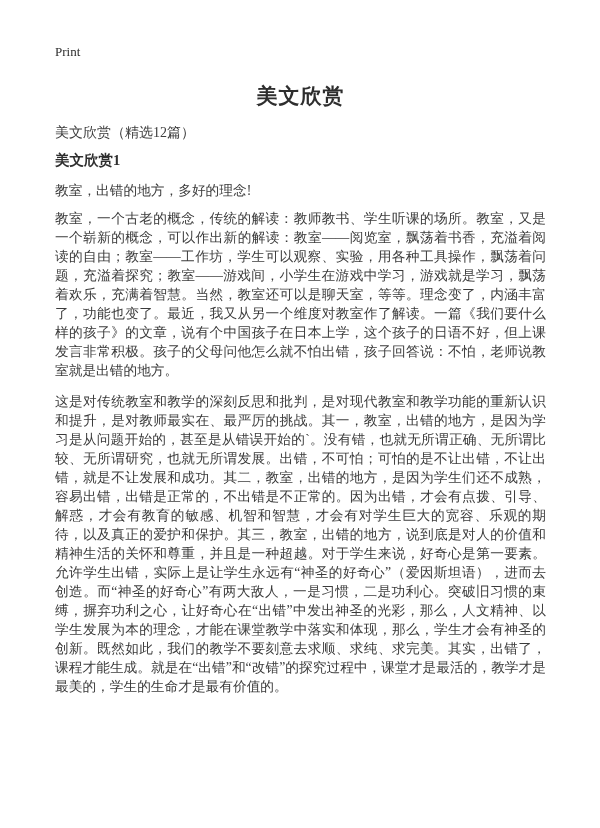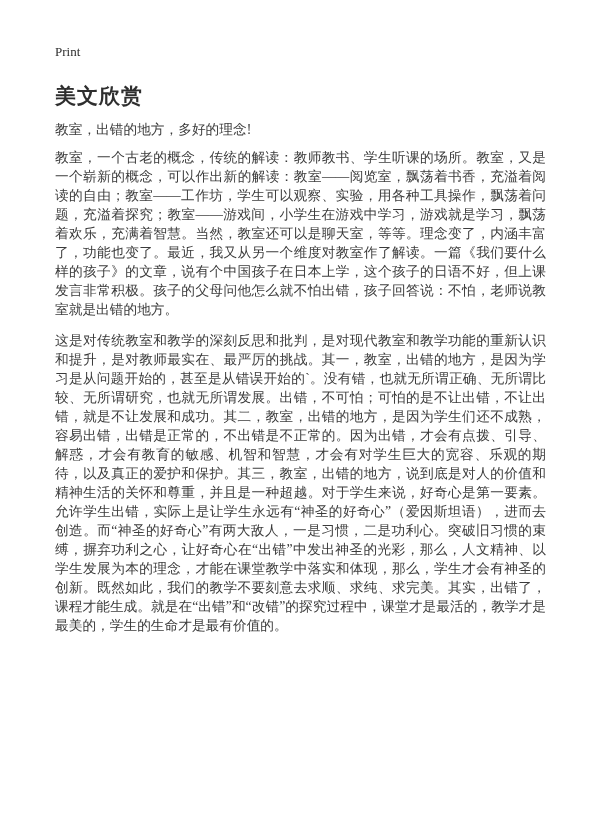--- a/index.html
+++ b/index.html
@@ -20,20 +20,21 @@
   }
   .print-link {
     display: inline-block;
     margin-top: 44px;
     font-size: 13px;
     color: #2e2e2e;
     cursor: pointer;
   }
   .doc-title {
     margin: 24px 0 0 0;
+    text-align: center;
     font-size: 21px;
     line-height: 24px;
     font-weight: bold;
     color: #2e2e2e;
     letter-spacing: 1px;
   }
   .doc-subtitle {
     margin: 16px 0 0 0;
     font-size: 14px;
     line-height: 17px;
@@ -60,22 +61,24 @@
 </style>
 </head>
 <body>
 
 <div class="page">
 
   <span class="print-link">Print</span>
 
   <h1 class="doc-title">美文欣赏</h1>
 
+  <p class="doc-subtitle">美文欣赏（精选12篇）</p>
 
 
+  <h2 class="section-heading">美文欣赏1</h2>
 
   <p class="body-par par-gap">教室，出错的地方，多好的理念!</p>
 
   <p class="body-par" style="margin-top:9px;">教室，一个古老的概念，传统的解读：教师教书、学生听课的场所。教室，又是一个崭新的概念，可以作出新的解读：教室——阅览室，飘荡着书香，充溢着阅读的自由；教室——工作坊，学生可以观察、实验，用各种工具操作，飘荡着问题，充溢着探究；教室——游戏间，小学生在游戏中学习，游戏就是学习，飘荡着欢乐，充满着智慧。当然，教室还可以是聊天室，等等。理念变了，内涵丰富了，功能也变了。最近，我又从另一个维度对教室作了解读。一篇《我们要什么样的孩子》的文章，说有个中国孩子在日本上学，这个孩子的日语不好，但上课发言非常积极。孩子的父母问他怎么就不怕出错，孩子回答说：不怕，老师说教室就是出错的地方。</p>
 
   <p class="body-par par-gap">这是对传统教室和教学的深刻反思和批判，是对现代教室和教学功能的重新认识和提升，是对教师最实在、最严厉的挑战。其一，教室，出错的地方，是因为学习是从问题开始的，甚至是从错误开始的`。没有错，也就无所谓正确、无所谓比较、无所谓研究，也就无所谓发展。出错，不可怕；可怕的是不让出错，不让出错，就是不让发展和成功。其二，教室，出错的地方，是因为学生们还不成熟，容易出错，出错是正常的，不出错是不正常的。因为出错，才会有点拨、引导、解惑，才会有教育的敏感、机智和智慧，才会有对学生巨大的宽容、乐观的期待，以及真正的爱护和保护。其三，教室，出错的地方，说到底是对人的价值和精神生活的关怀和尊重，并且是一种超越。对于学生来说，好奇心是第一要素。允许学生出错，实际上是让学生永远有“神圣的好奇心”（爱因斯坦语），进而去创造。而“神圣的好奇心”有两大敌人，一是习惯，二是功利心。突破旧习惯的束缚，摒弃功利之心，让好奇心在“出错”中发出神圣的光彩，那么，人文精神、以学生发展为本的理念，才能在课堂教学中落实和体现，那么，学生才会有神圣的创新。既然如此，我们的教学不要刻意去求顺、求纯、求完美。其实，出错了，课程才能生成。就是在“出错”和“改错”的探究过程中，课堂才是最活的，教学才是最美的，学生的生命才是最有价值的。</p>
 
 </div>
 
 </body></html>

